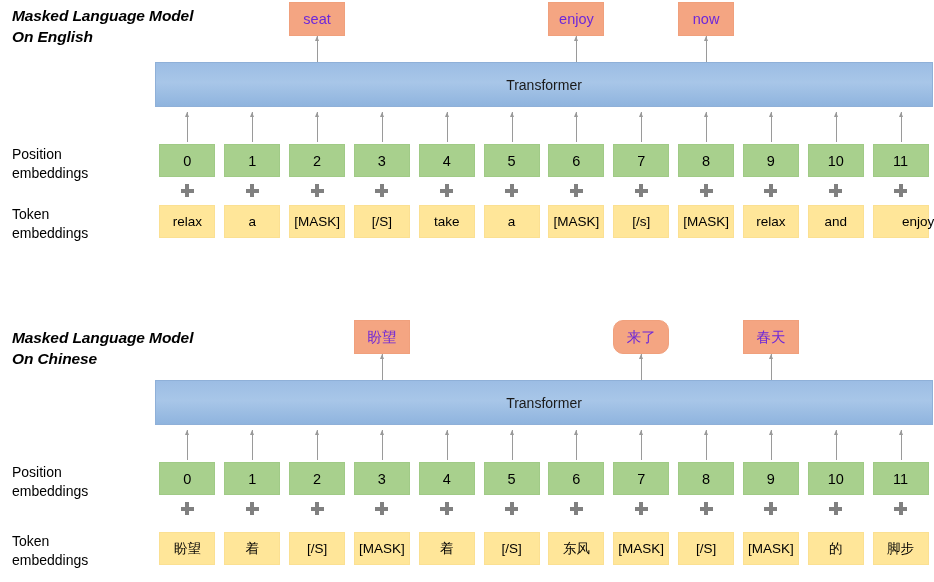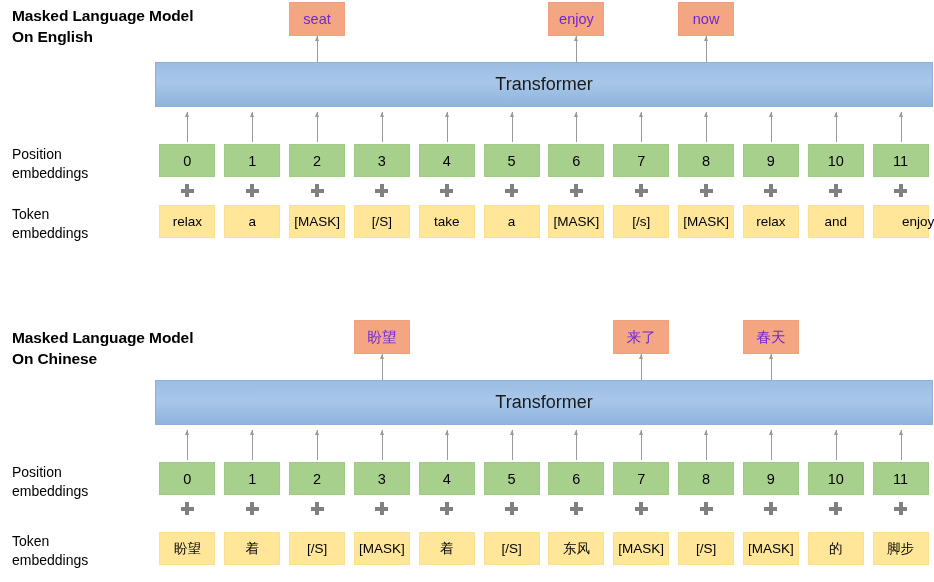--- a/index.html
+++ b/index.html
@@ -26,20 +26,21 @@
 
   
   .heading {
     position: absolute;
     left: 12px;
     font-size: 15.5px;
     font-weight: bold;
     line-height: 1.35;
     letter-spacing: -0.1px;
     white-space: pre-line;
+    font-style: italic;
   }
   #section-english .heading { top: 6px; }
   #section-chinese .heading { top: 10px; }
 
   
   .side-label {
     position: absolute;
     left: 12px;
     font-size: 14px;
     line-height: 1.35;
@@ -87,21 +88,21 @@
     position: absolute;
     left: 155px;
     width: 778px;
     height: 45px;
     background: linear-gradient(to bottom, #9cbde4 0%, #a8c6e8 45%, #8fb4de 100%);
     border: 1px solid #8fb0d8;
     box-sizing: border-box;
     display: flex;
     align-items: center;
     justify-content: center;
-    font-size: 18px;
+    font-size: 14px;
     color: #1a1a1a;
   }
 
   
   .stems {
     position: absolute;
     left: 155px;
     width: 778px;
   }
   .stem {
@@ -248,21 +249,21 @@
     </div>
 </div>
 
 <div id="section-chinese" class="section">
   <div class="heading">Masked Language Model
 On Chinese</div>
   <div class="outputs">
       <div class="out-arrow" style="left: 226.917px; top: 36px; height: 26px;"></div>
       <div class="out-box" style="top: 2px; left: 198.917px; width: 56px;">盼望</div>
       <div class="out-arrow" style="left: 486.25px; top: 36px; height: 26px;"></div>
-      <div class="out-box" style="top: 2px; left: 458.25px; width: 56px;">来了</div>
+      <div class="out-box" style="top: 2px; left: 458.25px; width: 56px; border-radius: 10px;">来了</div>
       <div class="out-arrow" style="left: 615.917px; top: 36px; height: 26px;"></div>
       <div class="out-box" style="top: 2px; left: 587.917px; width: 56px;">春天</div>
     </div>
   <div class="transformer" style="top: 62px;">
     <span>Transformer</span>
   </div>
   <div class="stems" style="top: 112px; height: 30px;">
       <div class="stem" style="left: 32.4167px; height: 30px;"></div>
       <div class="stem" style="left: 97.25px; height: 30px;"></div>
       <div class="stem" style="left: 162.083px; height: 30px;"></div>

